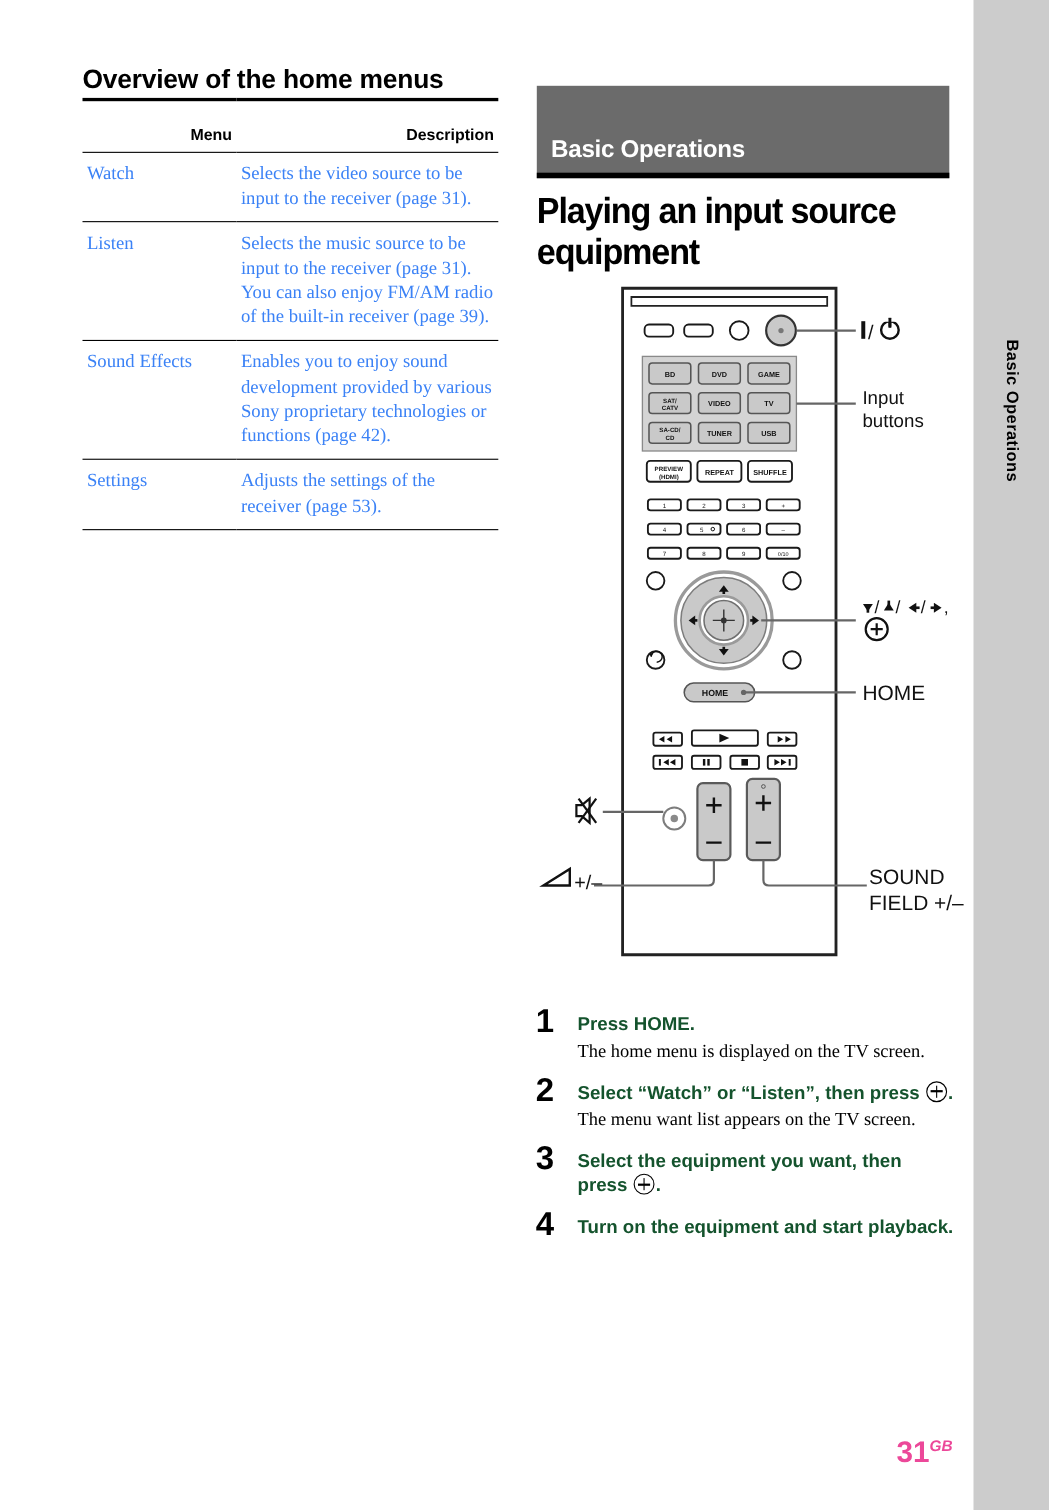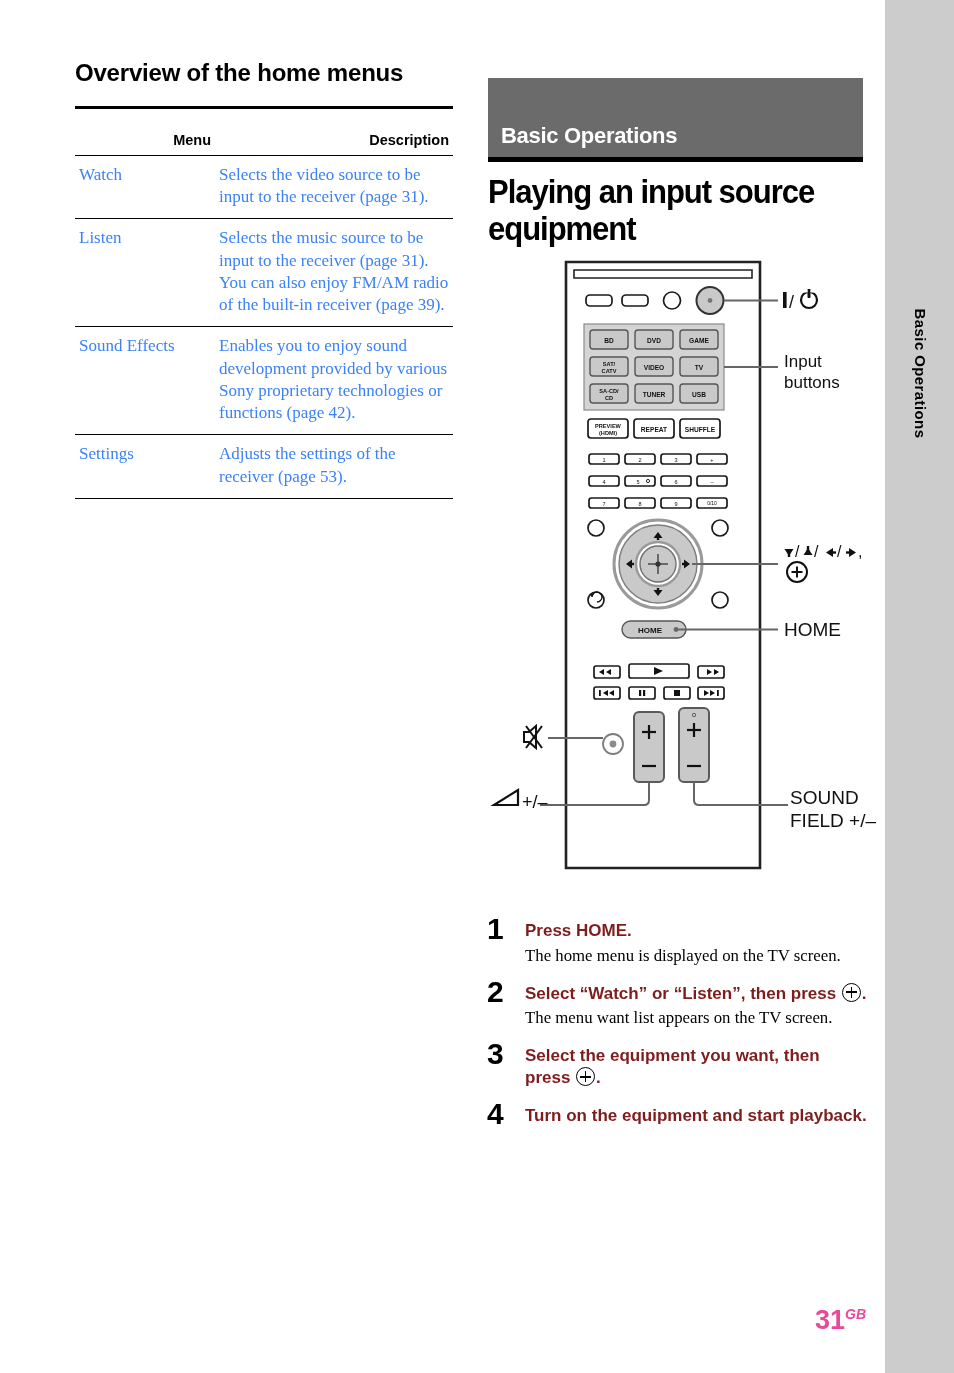--- a/index.html
+++ b/index.html
@@ -43,21 +43,21 @@
     position: absolute;
     left: 75px;
     top: 58px;
     width: 378px;
   }
   h1.sec-title {
     font-family: "Liberation Sans", sans-serif;
     font-weight: bold;
     font-size: 24px;
     line-height: 1.28;
-    margin: 0 0 17px 0;
+    margin: 0 0 0 0;
     letter-spacing: -0.2px;
     color: #000;
   }
 
   table.menu-table {
     border-collapse: collapse;
     width: 378px;
     table-layout: fixed;
   }
   table.menu-table col.c1 { width: 140px; }
@@ -150,21 +150,21 @@
     width: 38px;
     flex: 0 0 38px;
     color: #000;
   }
   .step-body { flex: 1 1 auto; padding-top: 5px; }
   .step-head {
     font-family: "Liberation Sans", sans-serif;
     font-weight: bold;
     font-size: 17px;
     line-height: 1.28;
-    color: #7f1d1d;
+    color: #14532d;
   }
   .step-desc {
     font-family: "Liberation Serif", serif;
     font-size: 16.8px;
     line-height: 1.25;
     color: #000;
     margin-top: 4px;
   }
   .enter-glyph {
     display: inline-block;

